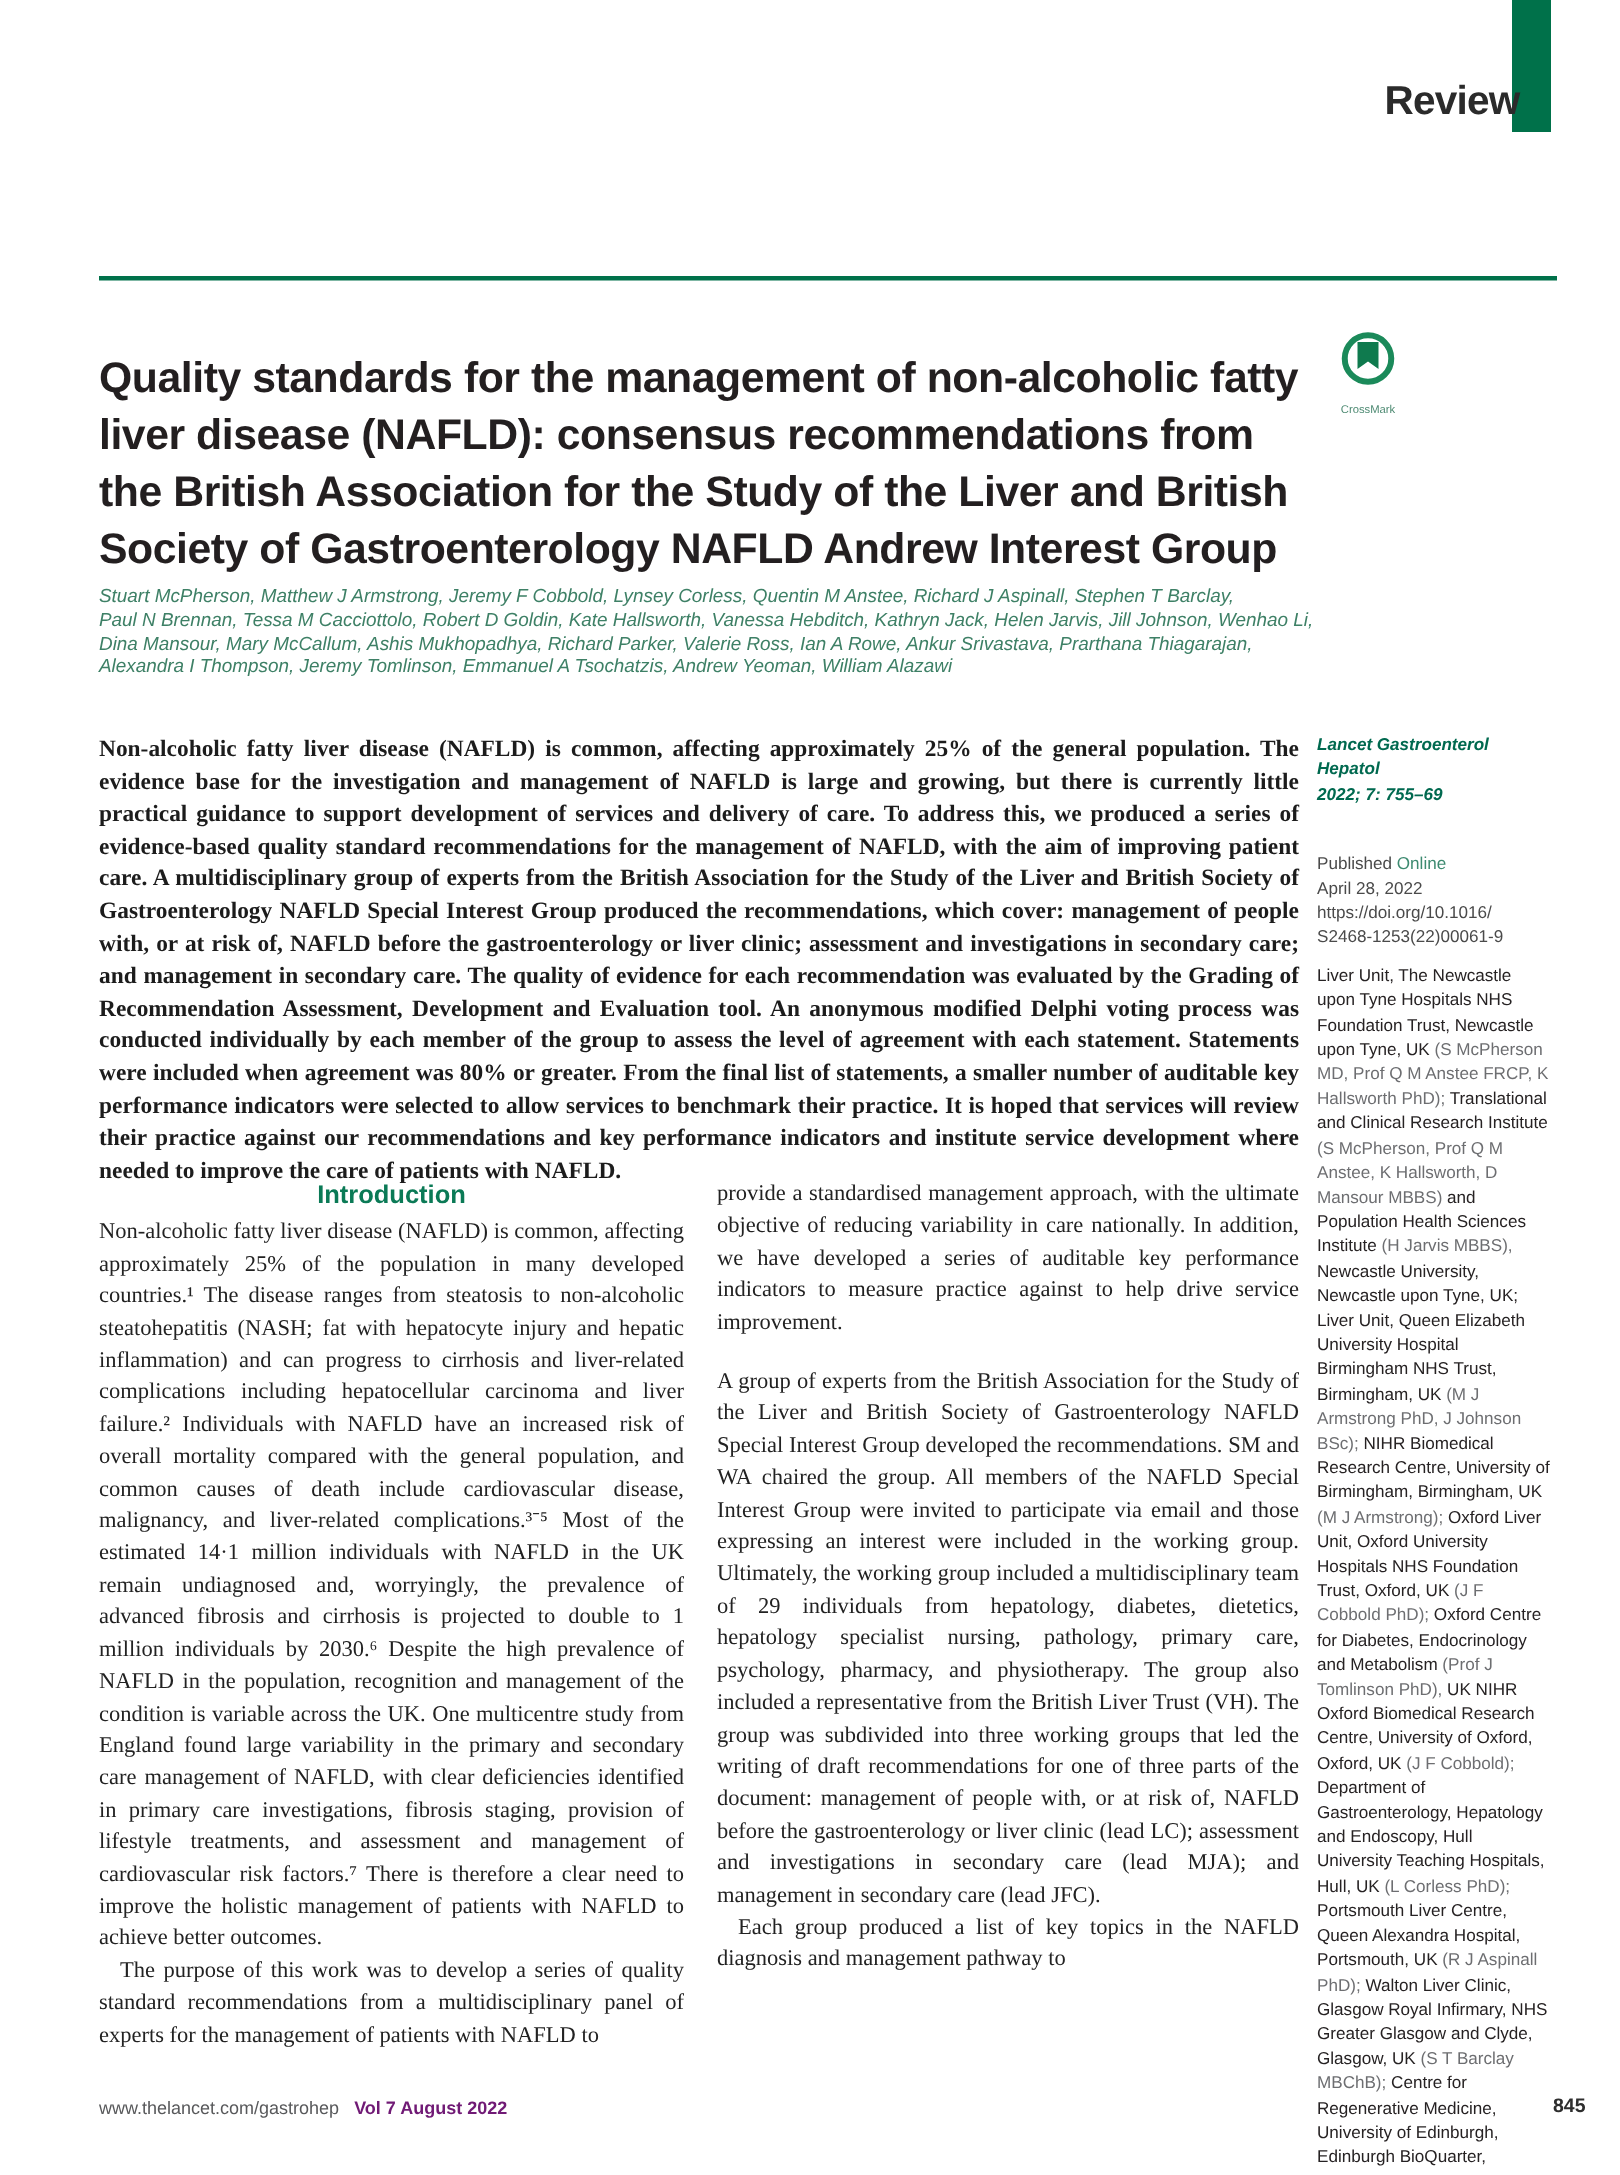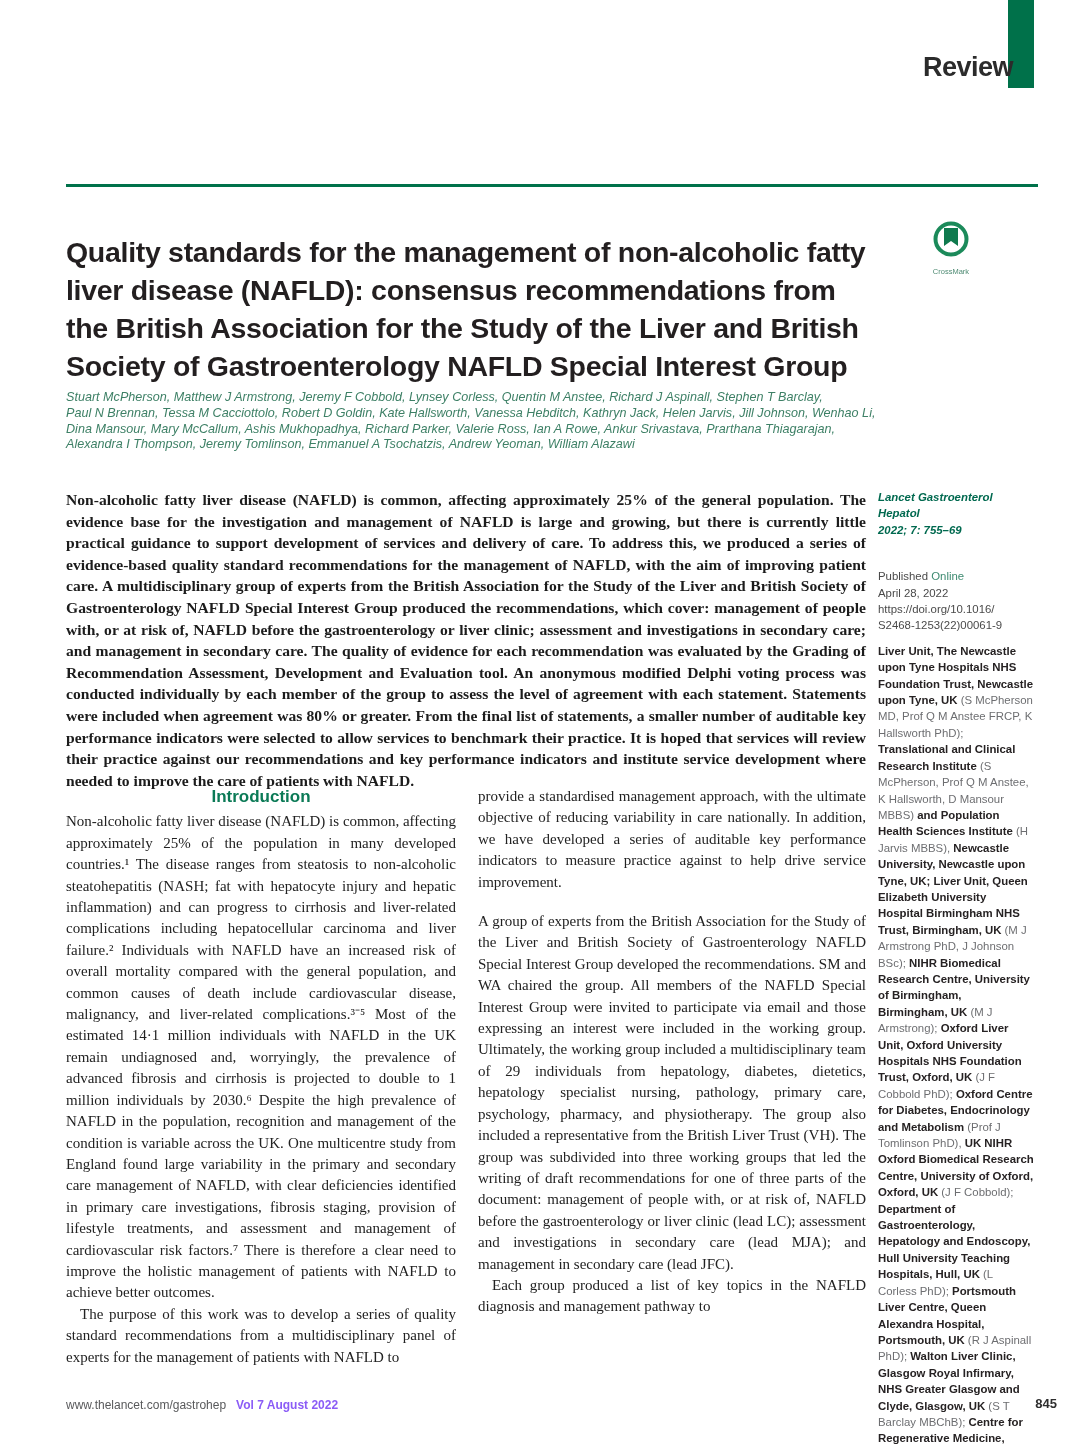--- a/index.html
+++ b/index.html
@@ -6,21 +6,21 @@
   .page{position:relative;width:1080px;height:1450px;background:#ffffff;overflow:hidden;
         font-family:"Liberation Sans",sans-serif;color:#231f20;padding-left:21px;}
   
   .corner-bar{position:absolute;left:1008px;top:0;width:26px;height:88px;background:#00714a;}
   .review-label{position:absolute;right:88px;top:52px;font-size:27px;font-weight:700;
         letter-spacing:-0.5px;color:#2b2b2b;font-family:"Liberation Sans",sans-serif;}
   .header-rule{position:absolute;left:66px;top:184px;width:972px;height:3px;background:#00714a;}
   
   .title{position:absolute;left:66px;top:214px;width:800px;font-size:28.5px;line-height:38px;
         font-weight:700;letter-spacing:-0.3px;color:#231f20;}
-  .crossmark{position:absolute;left:925px;top:220px;width:52px;text-align:center;cursor:pointer;}
+  .crossmark{position:absolute;left:886px;top:220px;width:52px;text-align:center;cursor:pointer;}
   .crossmark-label{font-size:7.5px;color:#4d8a72;margin-top:1px;}
   
   .authors{position:absolute;left:66px;top:390px;width:820px;font-size:12.6px;line-height:15.8px;
         font-style:italic;color:#3e8066;white-space:pre-line;}
   
   .abstract{position:absolute;left:66px;top:489px;width:800px;font-family:"Liberation Serif",serif;
         font-size:15.6px;line-height:21.6px;text-align:justify;color:#1c1c1c;font-weight:600;}
   
   .col{position:absolute;top:786px;font-family:"Liberation Serif",serif;font-size:15px;
         line-height:21.4px;text-align:justify;color:#222;}
@@ -30,37 +30,37 @@
         color:#0b7a56;text-align:center;margin:0 0 4px 0;}
   .col p{margin:0;}
   .col p.indent{text-indent:14px;}
   .methods-gap{height:18px;}
   
   .sidebar{position:absolute;left:878px;top:489px;width:156px;font-size:11.4px;line-height:16.4px;}
   .citation{color:#00694f;font-weight:700;font-style:italic;margin-bottom:7px;}
   .pubblock{color:#4a4a4a;margin-bottom:9px;margin-top:30px;}
   .pub-online{color:#3d8a70;}
   .affils{color:#6d6e71;}
-  .aff-b{font-weight:700;color:#262223;}
+  .aff-b{font-weight:400;color:#262223;}
   .aff-r{font-weight:400;color:#6d6e71;}
   
   .footer-left{position:absolute;left:66px;top:1398px;font-size:12px;color:#58595b;}
-  .footer-left b{color:#8b5cf6;margin-left:10px;}
+  .footer-left b{color:#701a75;margin-left:10px;}
   .footer-page{position:absolute;right:44px;top:1396px;font-size:13px;color:#2e2e2e;font-weight:600;}
 </style>
 </head>
 <body>
 
 <div class="page">
 
   <div class="corner-bar"></div>
   <div class="review-label">Review</div>
   <div class="header-rule"></div>
 
-  <h1 class="title">Quality standards for the management of non-alcoholic fatty liver disease (NAFLD): consensus recommendations from the British Association for the Study of the Liver and British Society of Gastroenterology NAFLD Special Interest Group</h1>
+  <h1 class="title">Quality standards for the management of non-alcoholic fatty liver disease (NAFLD): consensus recommendations from the British Association for the Study of the Liver and British Society of Gastroenterology NAFLD Andrew Interest Group</h1>
   <div class="crossmark">
     <span>
       <svg width="42" height="42" viewBox="0 0 42 42">
         <circle cx="21" cy="19" r="15.5" fill="none" stroke="#1b8a5a" stroke-width="4"></circle>
         <path d="M14 8 h14 v18 l-7 -5 -7 5 z" fill="#0f7a4e"></path>
       </svg>
     </span>
     <div class="crossmark-label">CrossMark</div>
   </div>
 

